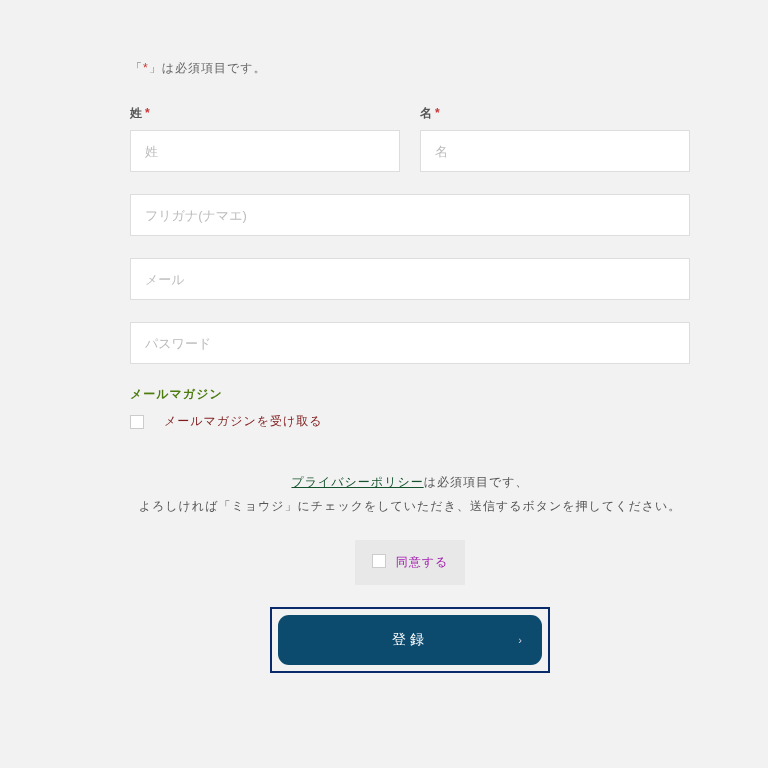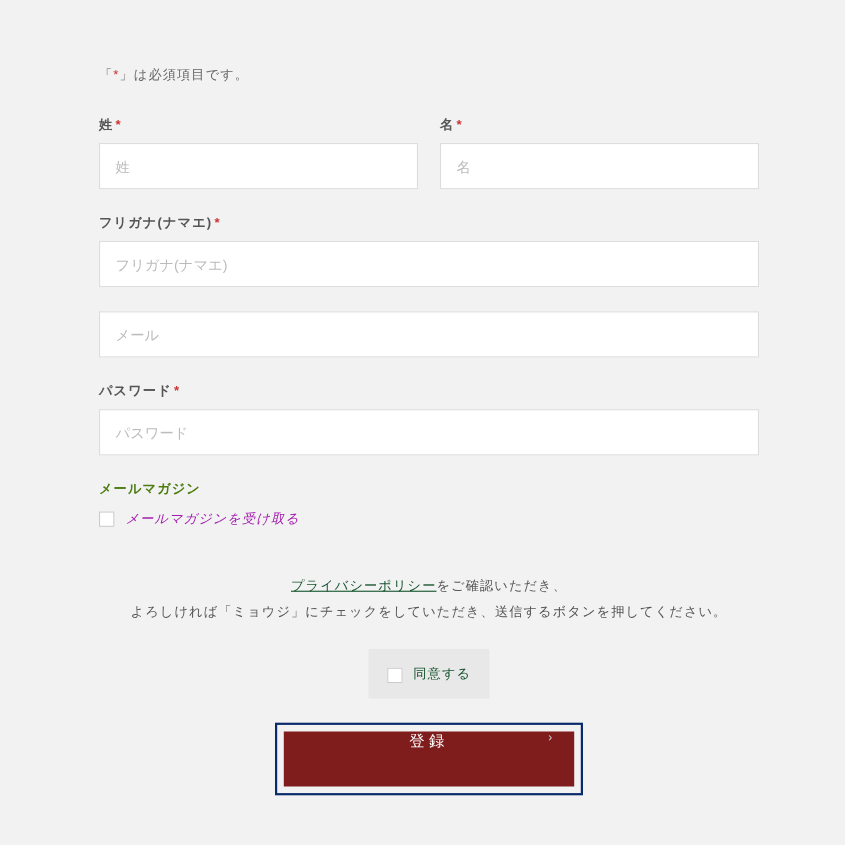--- a/index.html
+++ b/index.html
@@ -7,20 +7,21 @@
     background: #f2f2f2;
     font-family: "Hiragino Kaku Gothic ProN", "メイリオ", Meiryo, sans-serif;
     font-size: 13px;
     color: #555;
     width: 768px;
     height: 768px;
     overflow: hidden;
   }
   .container {
     padding: 60px 78px 20px 90px;
+    margin-left: 40px;
   }
   .required-note {
     font-size: 12px;
     color: #666;
     margin-bottom: 28px;
     letter-spacing: 1px;
   }
   .required-note .ast { color: #c33; }
   .row {
     display: flex;
@@ -53,25 +54,24 @@
   .mag-title {
     font-size: 12px;
     font-weight: bold;
     color: #4d7c0f;
     letter-spacing: 1px;
     margin-bottom: 10px;
   }
   .check-line {
     display: flex;
     align-items: center;
-    gap: 10px;
+    gap: 20px;
     font-size: 12px;
-    color: #a21caf;
+    color: #7f1d1d;
     letter-spacing: 1px;
-    font-style: italic;
   }
   .checkbox {
     width: 14px; height: 14px;
     border: 1px solid #ccc;
     background: #fff;
     display: inline-block;
   }
   .policy-block {
     text-align: center;
     margin-top: 40px;
@@ -83,48 +83,50 @@
   .policy-block a {
     color: #14532d;
     text-decoration: underline;
   }
   .agree-box {
     width: 110px;
     margin: 22px auto 0 auto;
     background: #e8e8e8;
     padding: 14px 0;
     display: flex;
-    align-items: flex-end;
+    align-items: flex-start;
     justify-content: center;
     gap: 10px;
     font-size: 12px;
-    color: #14532d;
+    color: #a21caf;
     letter-spacing: 1px;
   }
   .agree-box .checkbox {
     border: 1px solid #ccc;
     background: #fff;
     position: relative;
   }
   .submit-outer {
     width: 280px;
     margin: 22px auto 0 auto;
     border: 2px solid #0a2b6b;
     padding: 6px;
   }
   .submit-btn {
-    background: #7f1d1d;
+    background: #0c4a6e;
     color: #fff;
     height: 50px;
     display: flex;
+    align-items: center;
     justify-content: center;
     font-size: 14px;
     letter-spacing: 4px;
     cursor: pointer;
     position: relative;
+    border-radius: 11px;
   }
   .submit-btn .chev {
     position: absolute;
     right: 16px;
     font-size: 11px;
     color: #d8d7e0;
   }
 </style>
 </head>
 <body>
@@ -140,44 +142,42 @@
       <input type="text" placeholder="姓" style="">
     </div>
     <div class="col">
       <label class="field-label"><span>名</span><span class="ast">*</span></label>
       <input type="text" placeholder="名" style="">
     </div>
   </div>
 
   <div class="row">
     <div class="col">
-      <label class="field-label"><span>フリガナ(ナマエ)</span><span class="ast">*</span></label>
       <input type="text" placeholder="フリガナ(ナマエ)" style="">
     </div>
   </div>
 
   <div class="full">
     <input type="email" placeholder="メール" style="">
   </div>
 
   <div class="full">
-    <label class="field-label"><span>パスワード</span><span class="ast">*</span></label>
     <input type="password" placeholder="パスワード" style="">
   </div>
 
   <div class="mag-section">
     <div class="mag-title">メールマガジン</div>
     <div class="check-line">
       <span class="checkbox"></span>
       <span>メールマガジンを受け取る</span>
     </div>
   </div>
 
   <div class="policy-block">
-    <a href="#">プライバシーポリシー</a><span>をご確認いただき、</span><br>
+    <a href="#">プライバシーポリシー</a><span>は必須項目です、</span><br>
     <span>よろしければ「ミョウジ」にチェックをしていただき、送信するボタンを押してください。</span>
   </div>
 
   <div class="agree-box">
     <span class="checkbox"></span>
     <span>同意する</span>
   </div>
 
   <div class="submit-outer">
     <div class="submit-btn">

